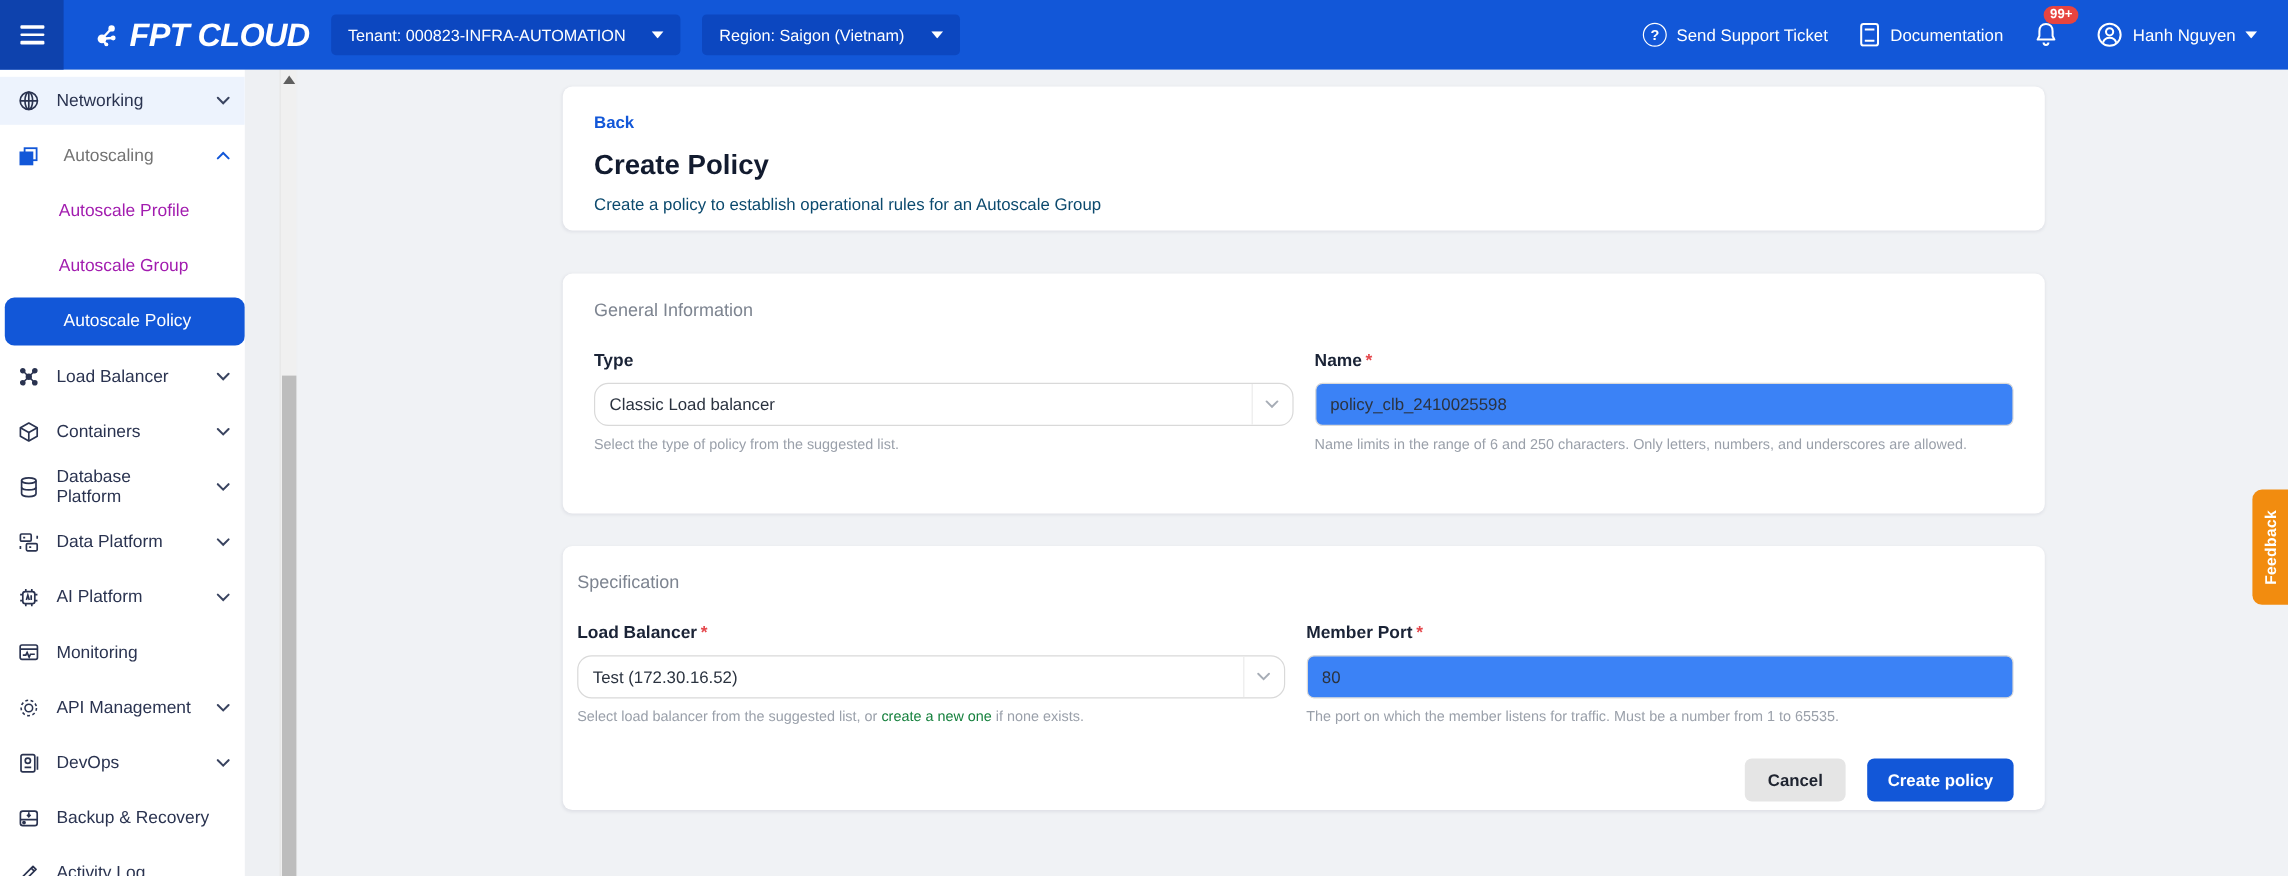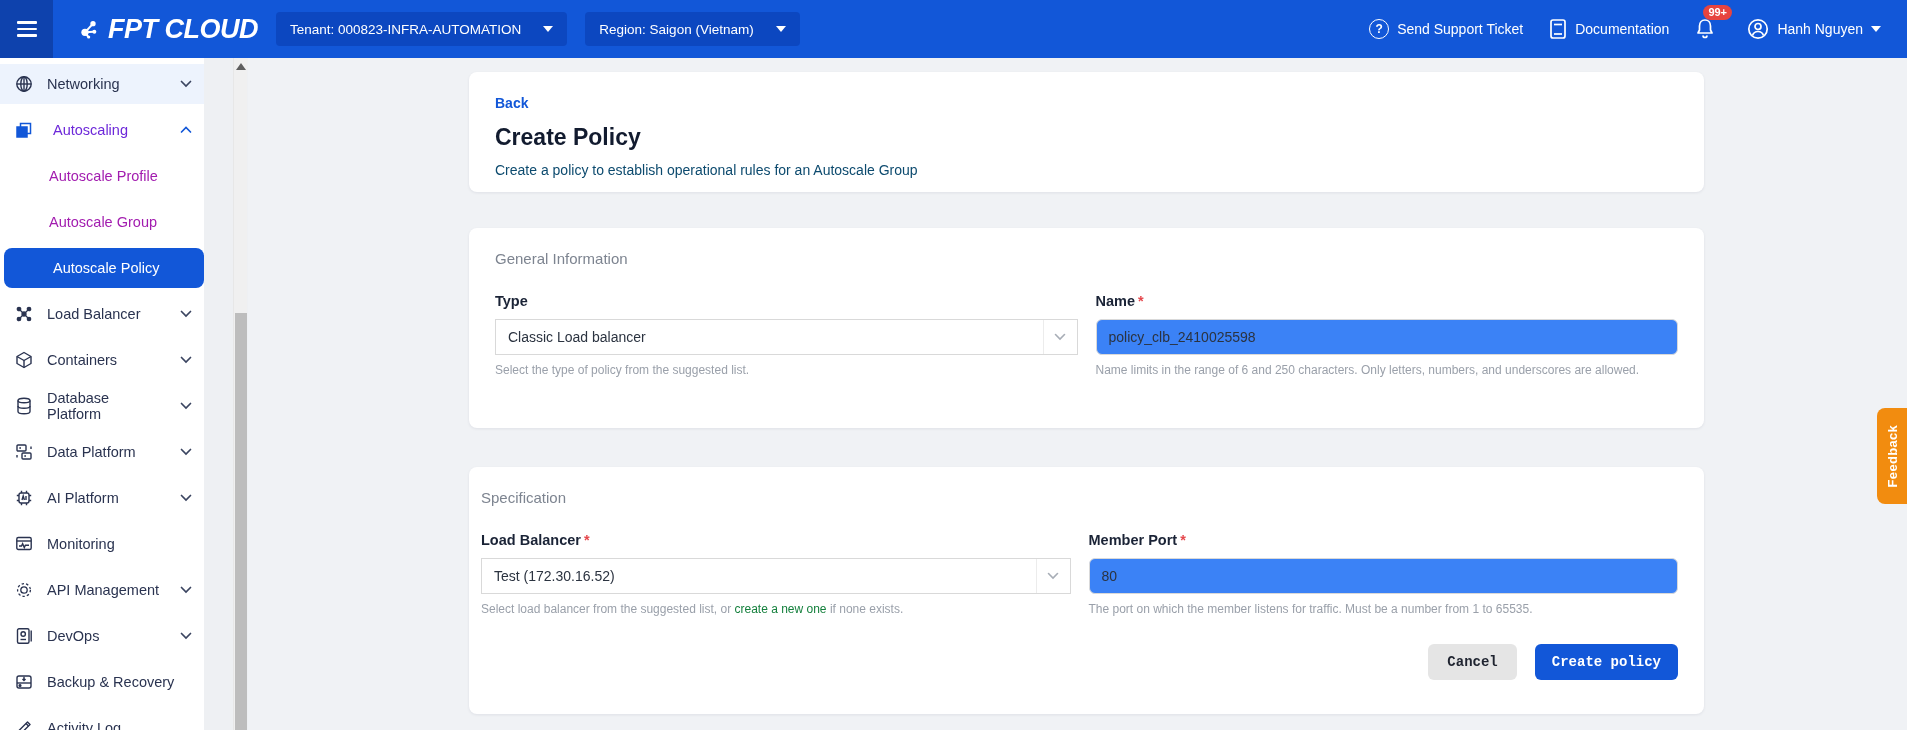--- a/index.html
+++ b/index.html
@@ -26,57 +26,57 @@
     font-weight:bold; border-radius:9px; padding:2px 5px; line-height:1; }
   .user-wrap { display:flex; align-items:center; gap:8px; cursor:pointer; }
   .icon-q { width:20px; height:20px; border:1.7px solid #fff; border-radius:50%;
     display:flex; align-items:center; justify-content:center; font-size:12px; font-weight:bold; }
   
   .sidebar { position:absolute; top:58px; left:0; width:204px; bottom:0; background:#fff; overflow:hidden; }
   .side-item { height:40px; margin:6px 0 0 0; display:flex; align-items:center; gap:13px;
     padding:0 12px 0 14px; font-size:14.5px; color:#2a3350; cursor:pointer; }
   .side-item .chev { margin-left:auto; }
   .side-item.hovered { background:#edf3fd; }
-  .side-item.parent-active { color:#6d28d9;gap:19px; }
+  .side-item.parent-active { color:#737373;gap:19px; }
   .side-sub { height:40px; margin-top:6px; display:flex; align-items:center; padding-left:49px;
     font-size:14.5px; color:#a21caf; cursor:pointer; }
   .side-sub.selected { background:#1257d8; color:#fff; border-radius:8px; margin-left:4px; }
   .icon20 { width:20px; height:20px; flex:0 0 auto; }
   
   .scrollbar { position:absolute; left:233px; top:58px; width:14px; bottom:0; background:#f0f0f0; border-left:1px solid #e7e7e7;}
   .scroll-up { position:absolute; top:5px; left:2px; width:0; height:0;
     border-left:5px solid transparent; border-right:5px solid transparent; border-bottom:7px solid #5f5f5f; cursor:pointer; }
   .scroll-thumb { position:absolute; top:255px; bottom:0; left:1px; width:12px; background:#bdbdbd; cursor:pointer; }
   
   .main { position:absolute; left:248px; top:58px; right:0; bottom:0; background:#f0f2f5; }
   .card { position:absolute; left:221px; width:1235px; background:#fff; border-radius:8px;
     box-shadow:0 1px 3px rgba(20,30,60,.08); padding:22px 26px 24px 26px; }
   .card-header { top:14px; height:120px; }
   .card-general { top:170px; height:200px; }
-  .card-spec { top:409px; height:247px;padding-left:12px; }
+  .card-spec { top:397px; height:220px;padding-left:12px; }
   .back-link { font-size:14px; font-weight:bold; color:#1257d8; cursor:pointer; display:inline-block; }
   .page-title { font-size:23px; font-weight:bold; color:#121b2f; margin-top:12px; }
   .page-subtitle { font-size:14px; color:#0c4a6e; margin-top:11px; }
   .section-title { font-size:15px; color:#7d8490; }
   .fields-row { display:flex; gap:18px; margin-top:26px; }
   .field { flex:1; min-width:0; }
   .field-label { font-size:14.5px; font-weight:bold; color:#1a2336; margin-bottom:10px; }
   .req { color:#e5484d; margin-left:3px; }
-  .select-box { position:relative; height:36px; border:1px solid #d9d9d9; border-radius:0;
+  .select-box { position:relative; height:36px; border:1px solid #d9d9d9; border-radius:12px;
     background:#fff; display:flex; align-items:center; padding:0 44px 0 12px; font-size:14px;
     color:#2b3340; cursor:pointer; }
   .select-caret { position:absolute; right:0; top:0; bottom:0; width:34px; border-left:1px solid #ececec;
     display:flex; align-items:center; justify-content:center; }
   .text-input { width:100%; height:36px; border:1px solid #d9d9d9; border-radius:6px; padding:0 12px;
     font-size:14px; color:#2b3340; font-family:"Liberation Sans",sans-serif; outline:none; background:#3b82f6; }
   .helper { font-size:12px; color:#9aa0aa; margin-top:8px; }
   .helper a { color:#15803d; text-decoration:none; cursor:pointer; }
   .footer-actions { display:flex; justify-content:flex-end; gap:18px; margin-top:28px; }
   .btn { height:36px; border:none; border-radius:6px; font-size:14px; cursor:pointer;
-    font-family:Liberation Mono, monospace; }
+    font-family:Liberation Sans, sans-serif; }
   .btn-cancel { background:#e5e5e5; color:#1f2430; font-weight:600; padding:0 19px; }
   .btn-primary { background:#1257d8; color:#fff; font-weight:bold; padding:0 17px; }
   
   .feedback-tab { position:absolute; right:0; top:408px; width:30px; height:96px; background:#f28c0f;
     border-radius:8px 0 0 8px; display:flex; align-items:center; justify-content:center; cursor:pointer; z-index:60; }
   .feedback-tab span { writing-mode:vertical-rl; transform:rotate(180deg); color:#fff;
     font-size:13px; font-weight:bold; letter-spacing:.3px; }
   svg { display:block; }
 </style>
 </head>

